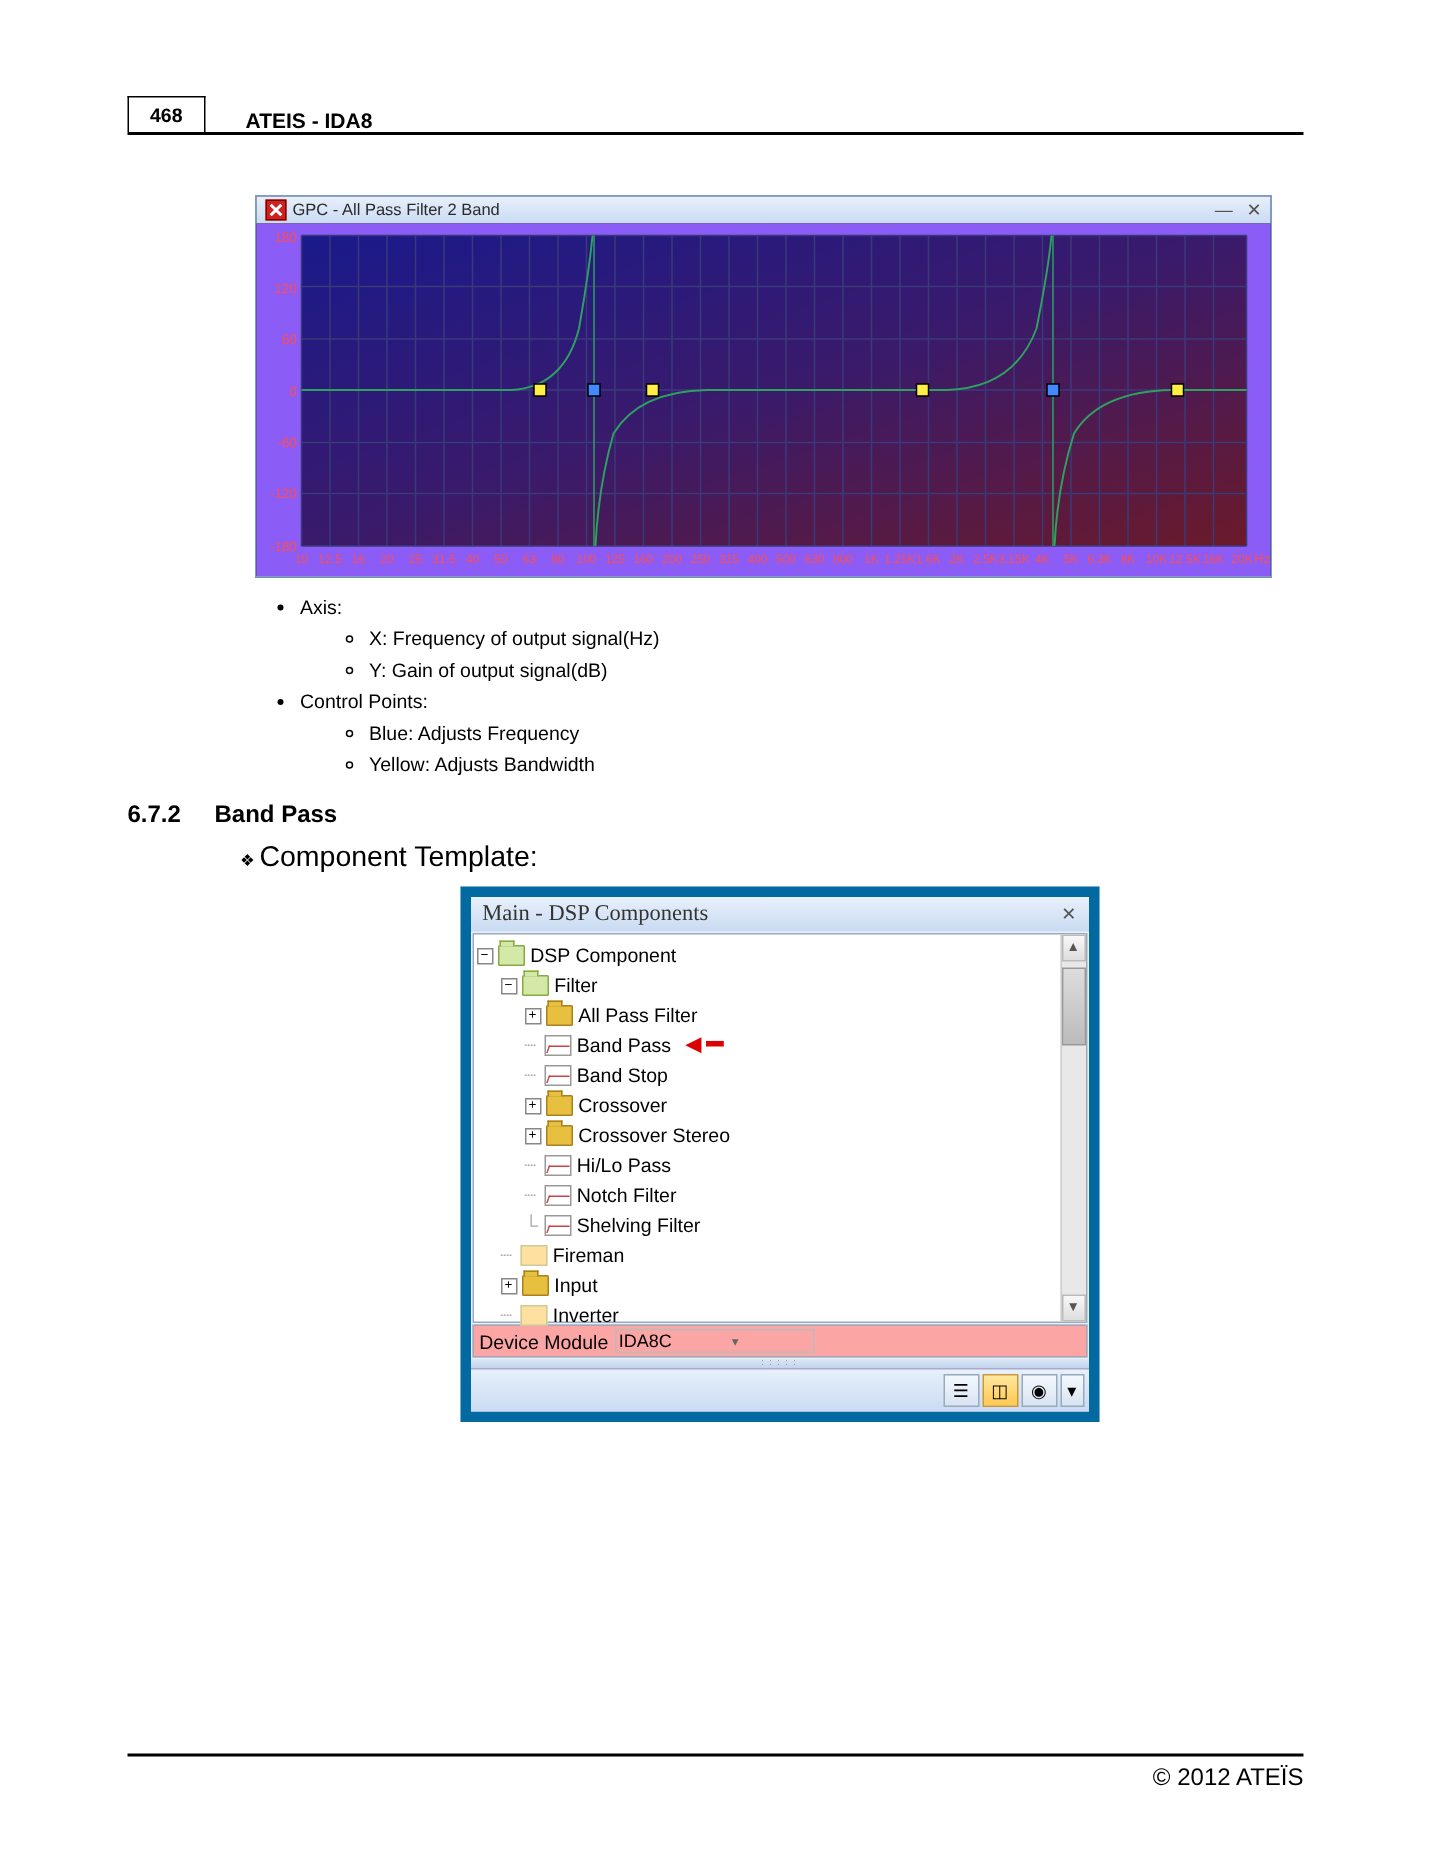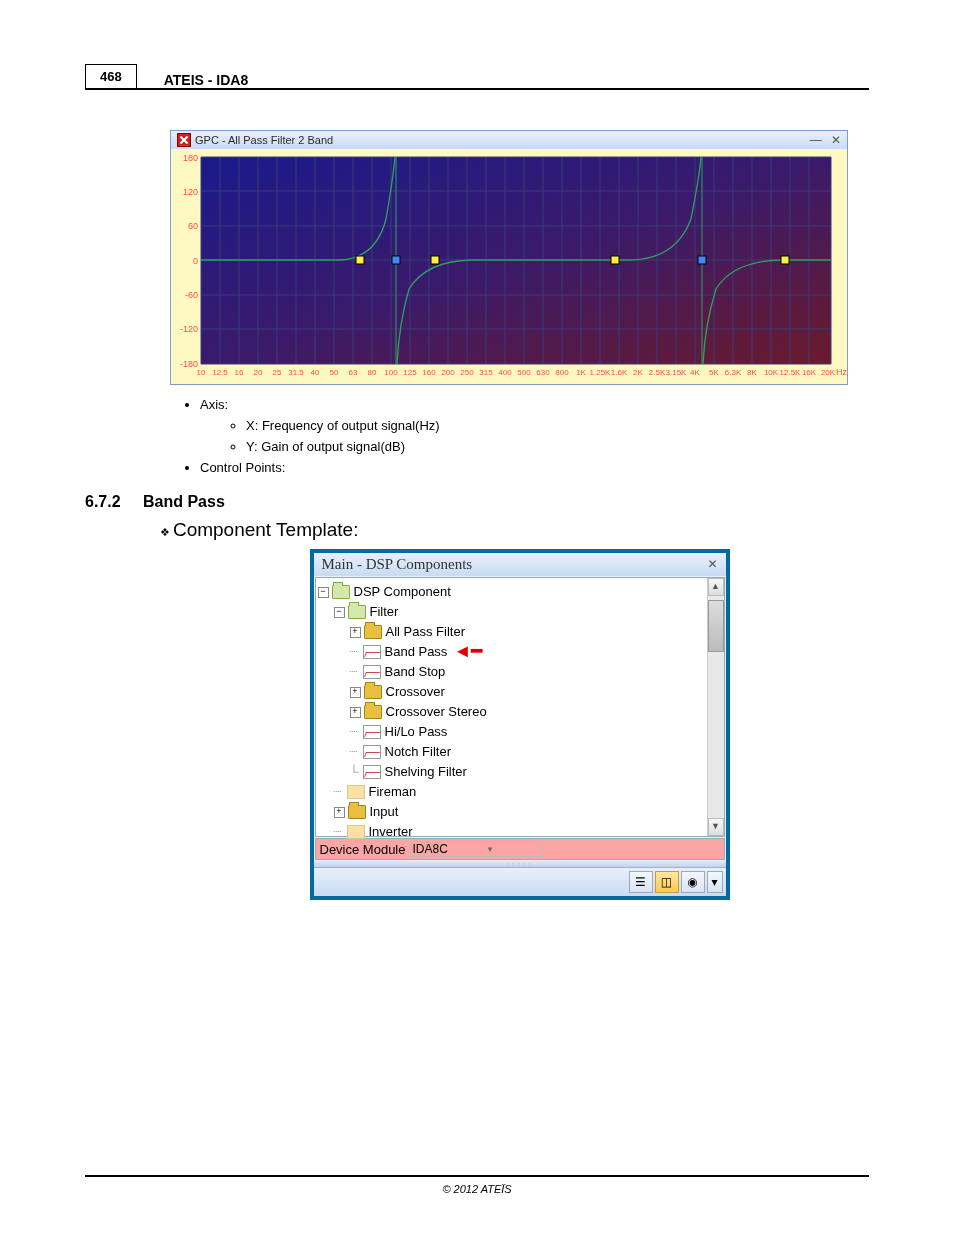--- a/index.html
+++ b/index.html
@@ -8,35 +8,35 @@
 .pgnum-box{border:1px solid #000;border-bottom:none;padding:4px 14px;font-weight:bold;font-size:13px}
 .doc-title{margin-left:27px;font-weight:bold;font-size:14px}
 .content{padding-top:40px;padding-left:85px}
 .graph-win{width:676px;border:1px solid #7a9ecb;background:#000}
 .graph-titlebar{background:linear-gradient(#e8f0fb,#c9dbf2);color:#2a2a2a;font-size:11px;padding:2px 6px;display:flex;align-items:flex-start;justify-content:space-between}
 .graph-titlebar .left{display:flex;align-items:center;gap:4px}
 .gicon{width:12px;height:12px;background:#c22;border:1px solid #800;display:inline-block;position:relative}
 .gicon::before,.gicon::after{content:"";position:absolute;background:#fff;width:2px;height:10px;left:5px;top:1px}
 .gicon::before{transform:rotate(45deg)}
 .gicon::after{transform:rotate(-45deg)}
-.graph-body{position:relative;height:235px;background:#fef9c3}
+.graph-body{position:relative;height:235px;background:#8b5cf6}
 .graph-svg{width:100%;height:100%}
 .ylbl{fill:#ff4d4d;font-size:9px;text-anchor:end}
 .xlbl{fill:#ff4d4d;font-size:8px;text-anchor:middle}
 .hzlbl{fill:#ff4d4d;font-size:9px}
 ul.b1{list-style:disc;margin:12px 0 0 0;padding-left:30px}
 ul.b1>li{margin:6px 0}
 ul.b2{list-style:circle;padding-left:34px;margin:4px 0}
 ul.b2>li{margin:6px 12px}
 .sec-row{display:flex;margin-top:18px}
 .sec-num{width:58px;font-weight:bold;font-size:16px;margin-left:-85px;text-align:left;padding-left:0}
 .sec-title{font-weight:bold;font-size:16px}
 .diamond{font-size:19px;margin:8px 0 8px -10px}
 .diamond::before{content:"❖ ";font-size:11px}
-.tree-win{width:412px;margin:4px auto 0 auto;border:4px solid #0369a1;background:#e8f0fb}
+.tree-win{width:412px;margin:4px auto 0 auto;border:7px solid #0369a1;background:#e8f0fb}
 .tree-titlebar{background:linear-gradient(#e8f0fb,#c9dbf2);padding:3px 8px;display:flex;justify-content:space-between;align-items:center;font-family:"Times New Roman",serif;font-size:15px;color:#333}
 .tree-body{background:#fff;border:1px solid #9ab;margin:1px;height:258px;display:flex}
 .tree-list{flex:1;padding:4px 2px;font-size:13px;line-height:20px;position:relative}
 .tree-list .row{display:flex;align-items:center;height:20px;white-space:nowrap}
 .expander{width:9px;height:9px;border:1px solid #888;font-size:9px;line-height:7px;text-align:center;margin-right:3px;flex:0 0 9px;background:#fff}
 .noexp{width:11px;flex:0 0 11px;margin-right:3px}
 .folder-icon{width:16px;height:12px;background:#e8c040;border:1px solid #aa8020;border-radius:1px;margin-right:4px;flex:0 0 16px;position:relative}
 .folder-icon::before{content:"";position:absolute;width:8px;height:3px;background:#e8c040;border:1px solid #aa8020;border-bottom:none;top:-4px;left:0}
 .folder-open{background:#d4e8a8;border-color:#88aa44}
 .folder-open::before{background:#d4e8a8;border-color:#88aa44}
@@ -51,21 +51,21 @@
 .tree-scroll{width:16px;background:#e8e8e8;border-left:1px solid #ccc;display:flex;flex-direction:column}
 .scroll-btn{height:16px;background:linear-gradient(#f8f8f8,#ddd);border:1px solid #bbb;text-align:center;font-size:9px;line-height:14px;color:#555}
 .scroll-thumb{height:50px;background:linear-gradient(#ddd,#bbb);border:1px solid #999;margin-top:4px}
 .tree-footer1{background:#fca5a5;border:1px solid #9ab;margin:0 1px 1px 1px;padding:2px 4px;font-size:13px;display:flex;align-items:center}
 .tree-footer1 .sel{border:1px solid #bbb;padding:0 50px 0 2px;margin-left:4px;font-size:12px;display:inline-flex;align-items:center}
 .tree-footer1 .sel::after{content:"▾";margin-left:40px;color:#666;font-size:9px}
 .tree-grip{height:6px;background:linear-gradient(#dce8f6,#c0d4ec);text-align:center;font-size:6px;color:#888;letter-spacing:1px}
 .tree-footer2{background:linear-gradient(#e8f0fb,#c9dbf2);padding:3px;display:flex;justify-content:flex-end;gap:2px;align-items:center;border-top:1px solid #aac}
 .tool-btn{width:22px;height:20px;border:1px solid #9ab;background:linear-gradient(#f4f8fd,#d8e4f2);display:flex;align-items:center;justify-content:center;font-size:12px}
 .tool-btn.active{background:linear-gradient(#ffe8a0,#ffc850);border-color:#cc9933}
-.ftr{position:absolute;bottom:40px;left:85px;right:85px;border-top:2px solid #000;text-align:center;padding-top:6px;font-style:italic;font-size:11px}
+.ftr{position:absolute;bottom:40px;left:85px;right:85px;border-top:2px solid #000;text-align:right;padding-top:6px;font-size:16px}
 .close-x{font-size:12px;color:#555;cursor:default}
 </style>
 </head>
 <body>
 <div class="page">
 <div class="hdr">
 <div class="pgnum-box">468</div>
 <div class="doc-title">ATEIS  -  IDA8</div>
 </div>
 
@@ -212,20 +212,24 @@
 </div>
 
 <ul class="b1">
 <li><span>Axis:</span>
 <ul class="b2">
 <li>X: Frequency of output signal(Hz)</li>
 <li>Y: Gain of output signal(dB)</li>
 </ul>
 </li>
 <li><span>Control Points:</span>
+<ul class="b2">
+<li>Blue: Adjusts Frequency</li>
+<li>Yellow: Adjusts Bandwidth</li>
+</ul>
 </li>
 </ul>
 
 <div class="sec-row">
 <div class="sec-num">6.7.2</div>
 <div class="sec-title">Band Pass</div>
 </div>
 
 <div class="diamond">Component Template:</div>
 

